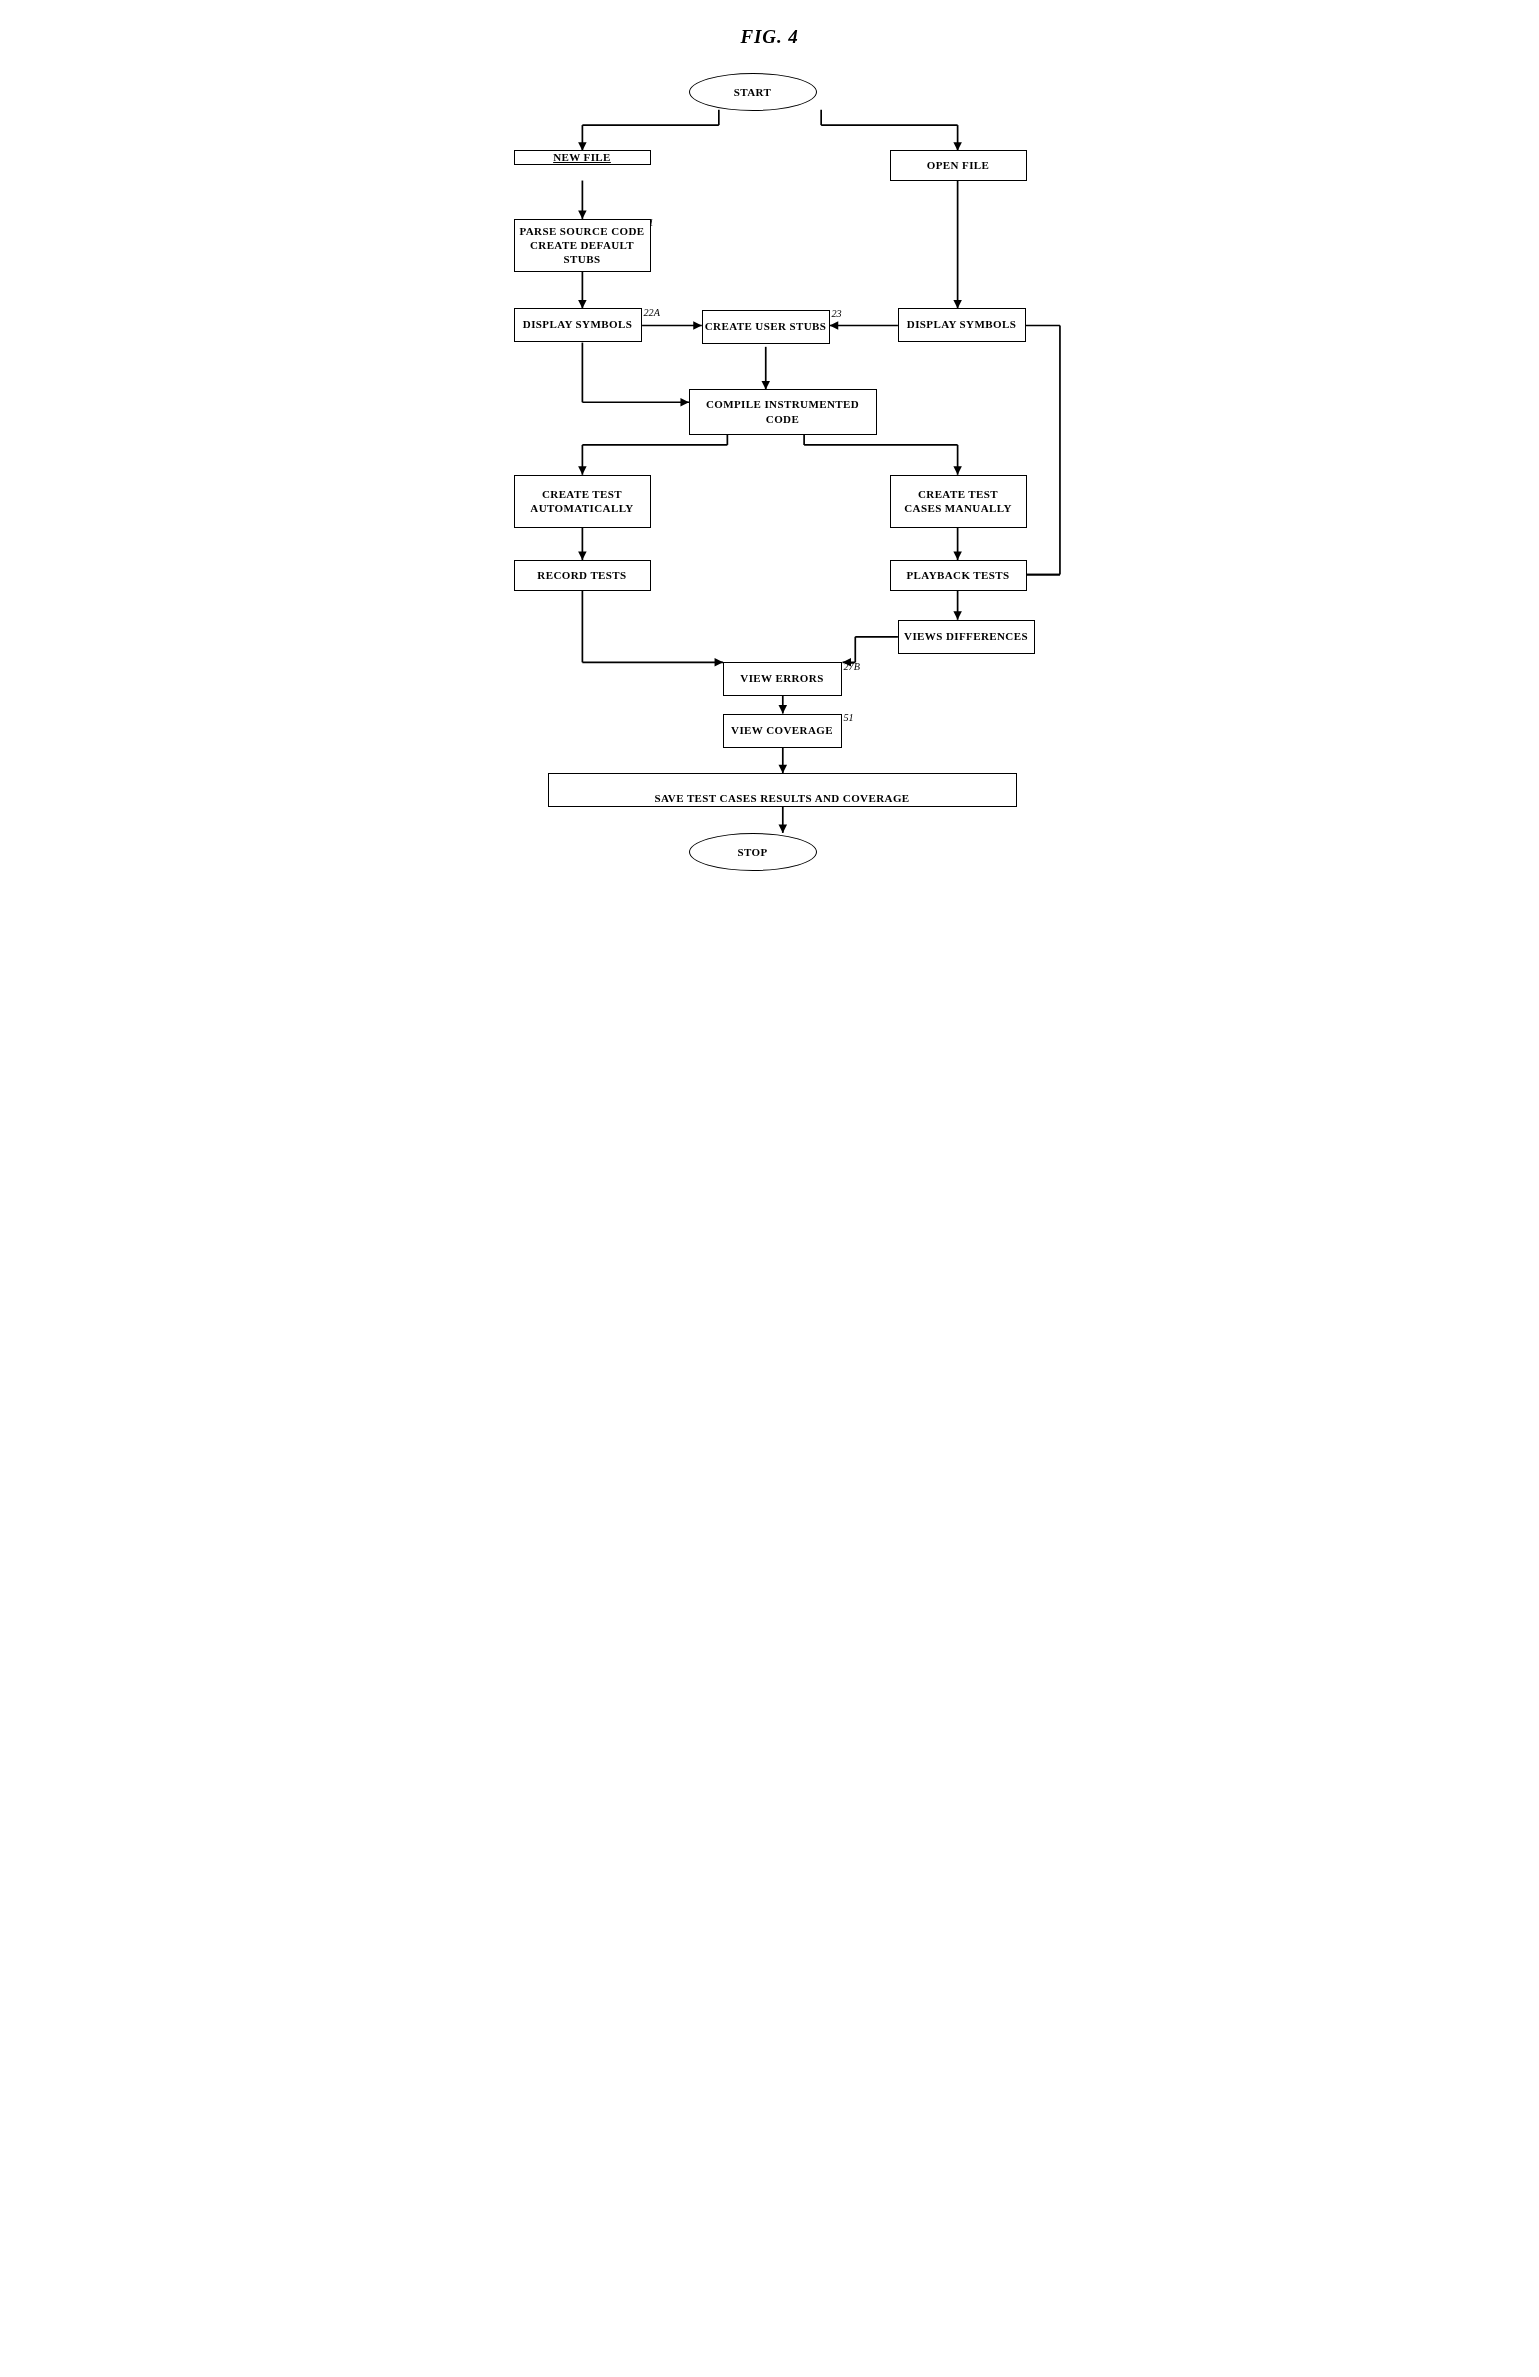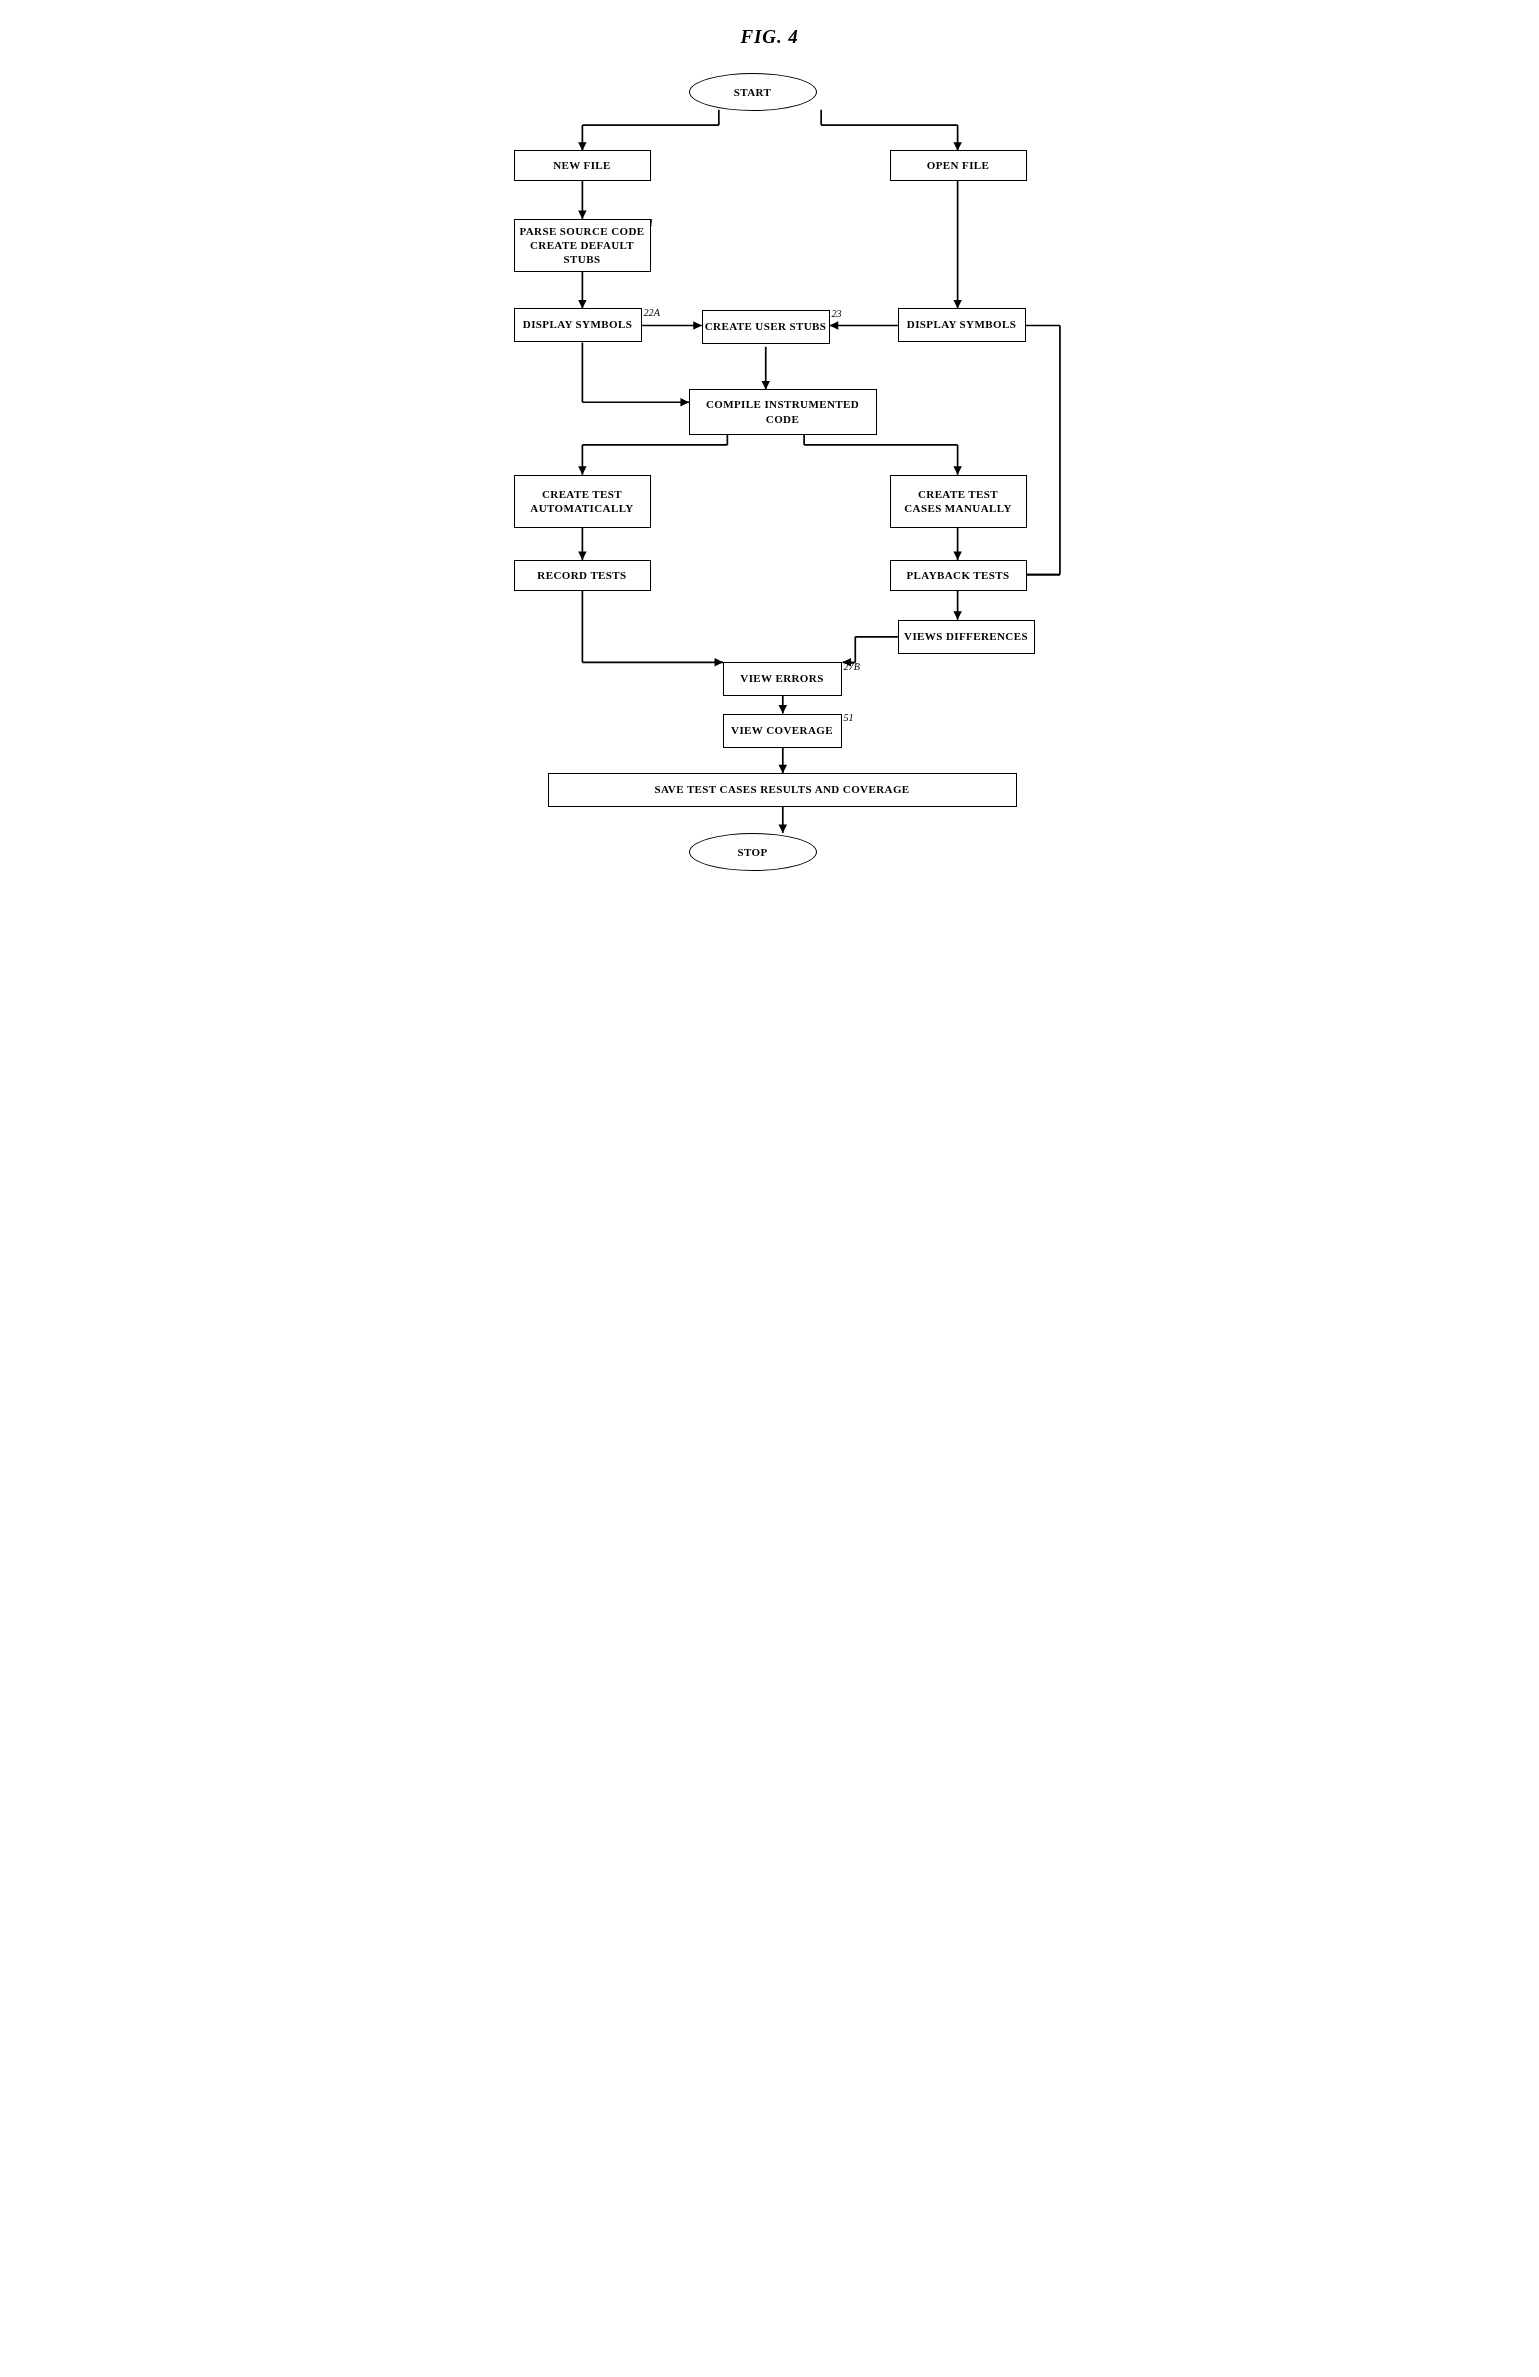--- a/index.html
+++ b/index.html
@@ -157,21 +157,21 @@
 
       <line x1="650" y1="597" x2="700" y2="597" stroke="#000" stroke-width="2"></line>
     </svg>
 
     <div class="fc-oval" style="left:226px; top:8.5px; width:128px; height:38px;">
       <span>START</span>
     </div>
 
     <div class="label-ref" style="left:132px; top:85px;">20A</div>
 
-    <div class="fc-box" style="left:51px; top:85px; width:137px; height:31px;">
+    <div class="fc-box" style="left:51px; top:85px; width:137px; height:15px;text-decoration:underline;">
       <span>NEW FILE</span>
     </div>
 
     <div class="label-ref" style="left:508px; top:85px;">20B</div>
 
     <div class="fc-box" style="left:427px; top:85px; width:137px; height:31px;">
       <span>OPEN FILE</span>
     </div>
 
     <div class="label-ref" style="left:181px; top:152px;">21</div>
@@ -244,21 +244,21 @@
     </div>
 
     <div class="label-ref" style="left:381px; top:647px;">51</div>
 
     <div class="fc-box" style="left:260px; top:649px; width:119px; height:34px;">
       <span>VIEW COVERAGE</span>
     </div>
 
     <div class="label-ref" style="left:486px; top:707px;">29</div>
 
-    <div class="fc-box" style="left:85px; top:708px; width:469px; height:34px;">
+    <div class="fc-box" style="left:85px; top:708px; width:469px; height:34px;align-items:flex-end;">
       <span>SAVE TEST CASES RESULTS AND COVERAGE</span>
     </div>
 
     <div class="fc-oval" style="left:226px; top:768px; width:128px; height:38px;">
       <span>STOP</span>
     </div>
 
   </div>
 </div>
 

